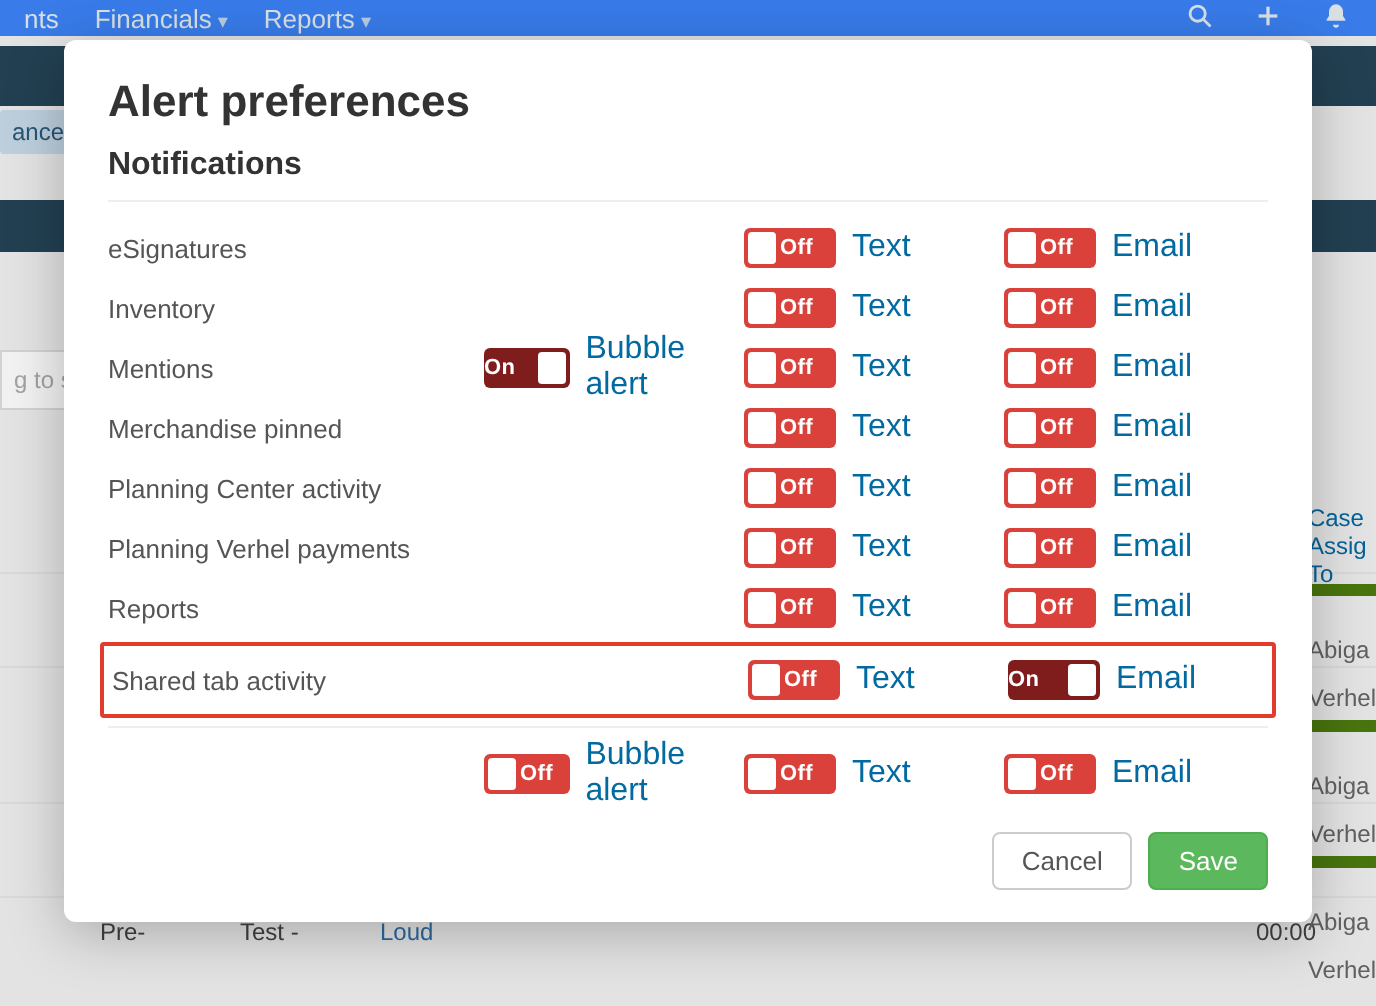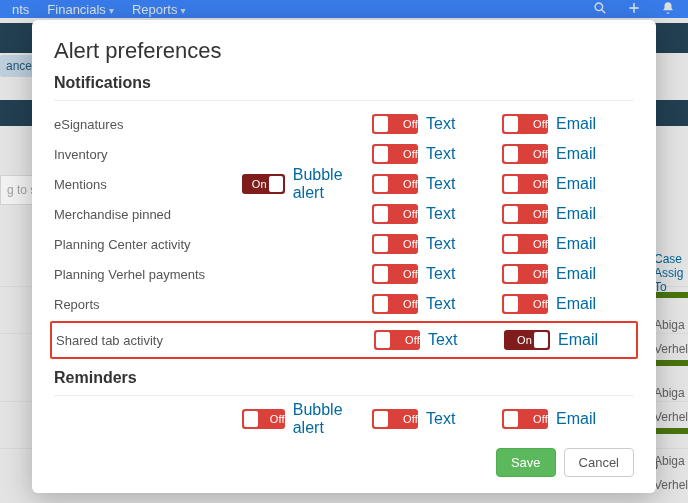--- a/index.html
+++ b/index.html
@@ -18,35 +18,35 @@
   .bg-tr{display:flex;border-top:1px solid #e5e5e5;padding:20px 0 12px}
   .bg-tr.h46{height:68px}
   .c0{width:44px;padding-left:0}
   .c1{width:93px}
   .bg-right{position:absolute;right:0;top:246px;font-size:12px;color:#666}
   .rh{padding:6px 0;color:#0369a1}
   .rtr{border-top:6px solid #4d7c0f;padding:20px 0 4px}
 
   .overlay{position:absolute;inset:0;background:rgba(0,0,0,0.05)}
   .modal{position:absolute;left:32px;right:32px;top:20px;background:#fff;border-radius:6px;box-shadow:0 6px 28px rgba(0,0,0,.25);padding:18px 22px 16px}
-  .m-title{font-size:22px;font-weight:400;color:#333;margin:0 0 10px 0}
+  .m-title{font-size:22px;font-weight:700;color:#333;margin:0 0 10px 0}
   .sect{font-size:16px;color:#333;margin:10px 0 8px 0;font-weight:700}
   hr.sep{border:none;border-top:1px solid #eee;margin:4px 0 8px}
   .row{display:flex;align-items:center;height:30px;font-size:13px;color:#555}
   .row .name{flex:0 0 188px}
   .row .slot{flex:0 0 130px;display:flex;align-items:center;gap:8px}
   .row .slot+.slot{flex:0 0 130px}
   .row .slot:last-child{flex:0 0 120px}
   .row.highlight{border:2px solid #e33b2e;border-radius:2px;height:38px;padding:0 4px;margin:2px -4px}
 
   .toggle{display:inline-flex;width:46px;height:20px;border-radius:3px;color:#fff;font-size:11px;align-items:center;cursor:pointer;user-select:none}
   .toggle.off{background:#d9413a;justify-content:flex-end}
   .toggle.on{background:#7f1d1d;justify-content:flex-start}
   .toggle .knob{width:14px;height:16px;background:#fff;border-radius:2px;margin:0 2px}
-  .toggle .lbl{flex:1;text-align:right;font-weight:400;letter-spacing:.2px}
+  .toggle .lbl{flex:1;text-align:left;font-weight:700;letter-spacing:.2px}
   .tlabel{font-size:16px;color:#0369a1}
 
   .footer{display:flex;justify-content:flex-end;gap:8px;margin-top:14px}
   .btn{font-size:13px;padding:6px 14px;border-radius:4px;border:1px solid #ccc;background:#fff;color:#555;cursor:pointer}
   .btn.primary{background:#5cb85c;border-color:#4cae4c;color:#fff}
 </style>
 </head>
 <body>
 
 <div class="bg">
@@ -278,21 +278,20 @@
         <span class="slot">
           <span class="toggle on">
             <span class="lbl">On</span>
             <span class="knob"></span>
           </span>
           <span class="tlabel">Email</span>
         </span>
       </div>
     </div>
 
-  <div class="sect">Reminders</div>
   <hr class="sep">
   <div id="reminder-row">
       <div class="row">
         <span class="name"></span>
         <span class="slot">
           <span class="toggle off">
             <span class="knob"></span>
             <span class="lbl">Off</span>
           </span>
           <span class="tlabel">Bubble alert</span>
@@ -308,16 +307,16 @@
           <span class="toggle off">
             <span class="knob"></span>
             <span class="lbl">Off</span>
           </span>
           <span class="tlabel">Email</span>
         </span>
       </div>
     </div>
 
   <div class="footer">
+    <button class="btn">Cancel</button>
     <button class="btn primary">Save</button>
-    <button class="btn">Cancel</button>
   </div>
 </div>
 
 </body></html>

